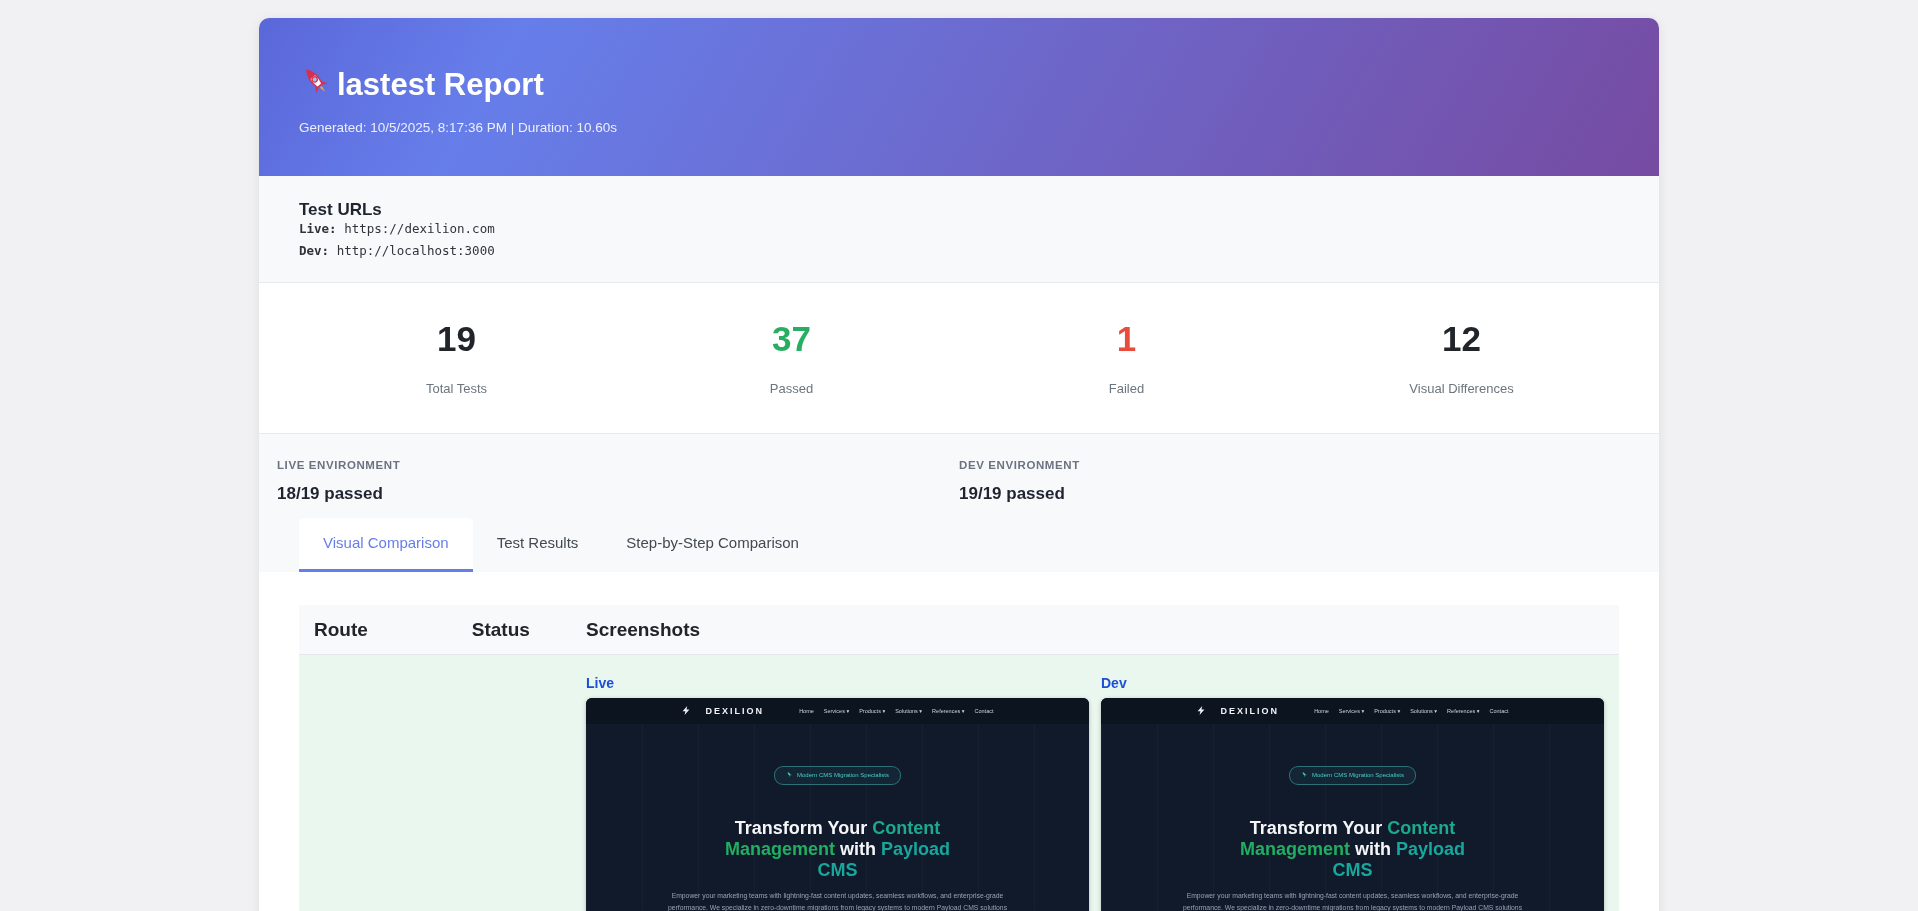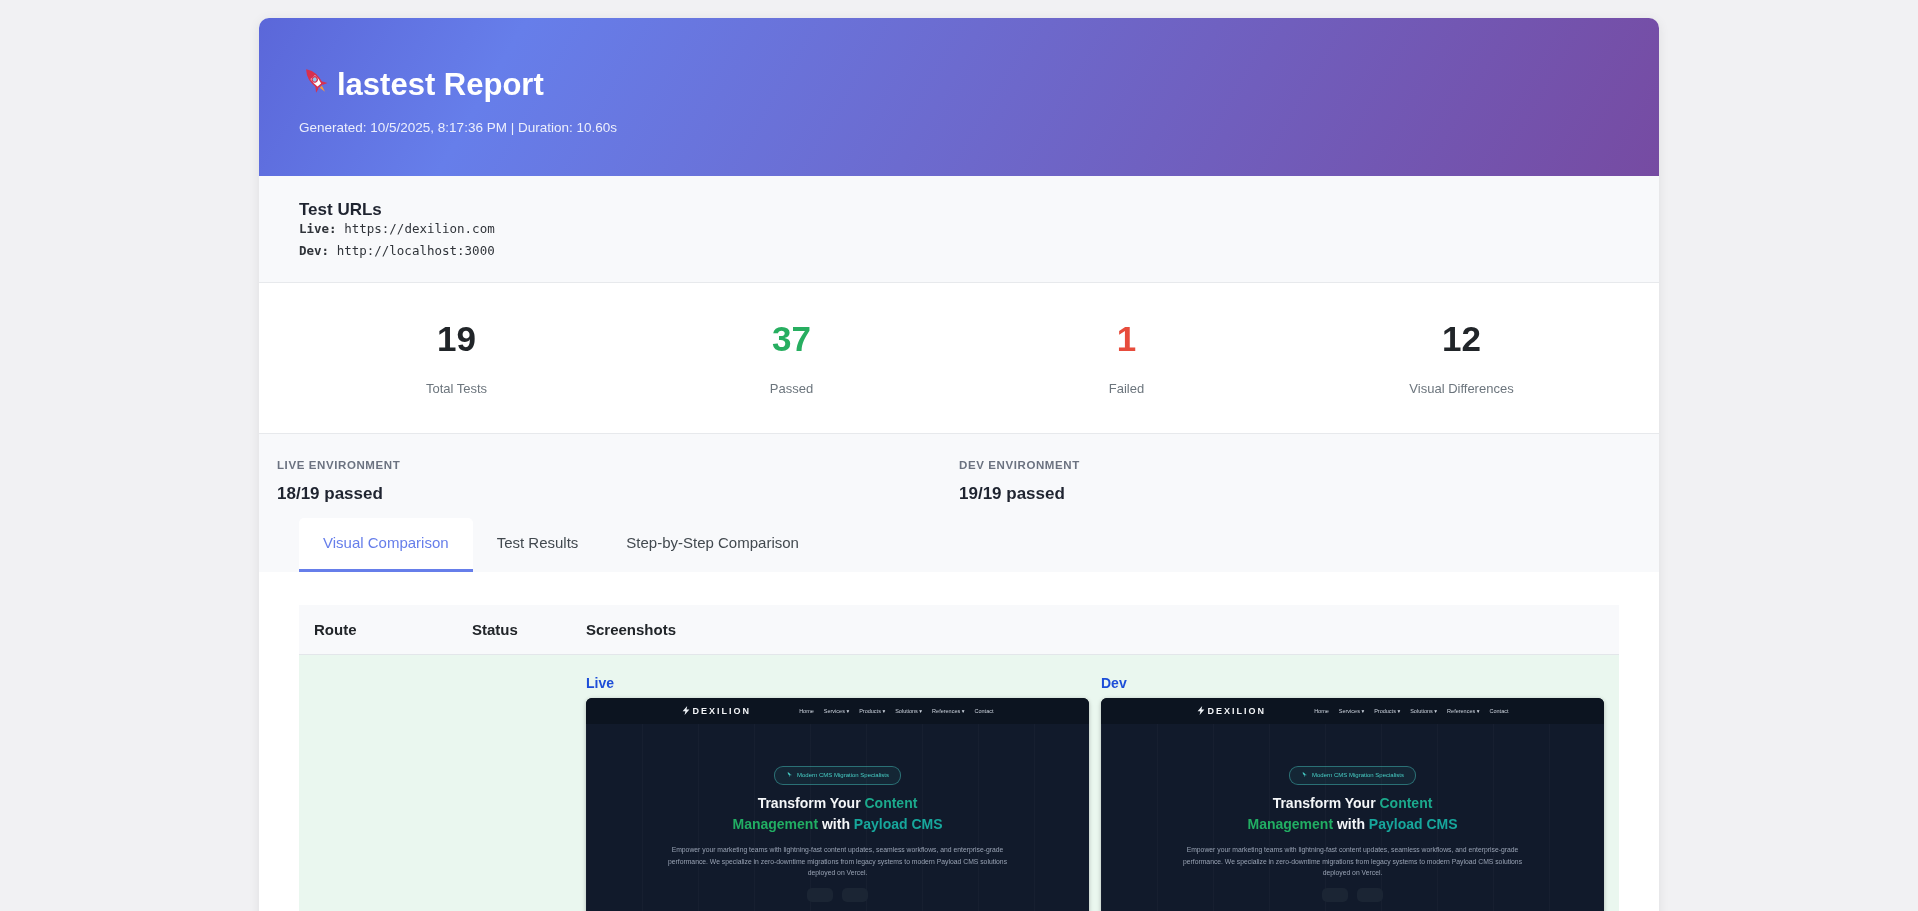--- a/index.html
+++ b/index.html
@@ -85,21 +85,21 @@
     color: #667eea;
     border-bottom: 3px solid #667eea;
     font-weight: 400;
   }
   
   .tab-content { padding: 33px 40px 0; }
   table.compare { width: 100%; border-collapse: collapse; }
   table.compare th {
     background: #f8f9fb;
     text-align: left;
-    font-size: 15px; font-weight: 700; line-height: 19px; color: #212529;
+    font-size: 19px; font-weight: 700; line-height: 19px; color: #212529;
     padding: 15px;
     border-bottom: 1px solid #e3e6ea;
   }
   th.col-route { width: 160px; }
   th.col-status { width: 115px; }
   tr.result-row { background: #eaf7ef; }
   tr.result-row td { vertical-align: top; padding: 20px 15px; }
   .shots-grid { display: grid; grid-template-columns: 503px 503px; gap: 12px; }
   .shot-label { font-size: 14px; line-height: 17px; font-weight: 700; color: #1d4ed8; margin-bottom: 6px; }
   .shot-frame {
@@ -107,42 +107,42 @@
     border-radius: 6px; overflow: hidden;
     background: #101826;
     box-shadow: 0 1px 4px rgba(0,0,0,0.25);
   }
   
   .site-header { height: 26px; background: #0c1420; display: flex; align-items: center; }
   .site-header-inner {
     width: 312px; margin: 0 auto;
     display: flex; align-items: center; justify-content: space-between;
   }
-  .site-logo { display: flex; align-items: center; gap: 3px; color: #f2f4f7; font-size: 9px; font-weight: 700; letter-spacing: 2px; }
+  .site-logo { display: flex; align-items: center; gap: 16px; color: #f2f4f7; font-size: 9px; font-weight: 700; letter-spacing: 2px; }
   .site-nav { display: flex; gap: 10px; }
   .site-nav span { font-size: 5.5px; color: #ccd3dd; }
   .site-body {
     height: 404px;
     background: #111a2b;
     background-image: repeating-linear-gradient(90deg, rgba(255,255,255,0.025) 0 1px, transparent 1px 56px);
     text-align: center;
   }
   .hero-badge {
     display: inline-flex; align-items: center; gap: 4px;
     margin-top: 42px;
     border: 1px solid rgba(70,205,196,0.45);
     background: rgba(70,205,196,0.07);
     color: #46cdc4;
     font-size: 6px; line-height: 7px;
     padding: 4px 11px;
     border-radius: 9px;
   }
   .hero-heading {
-    width: 244px; margin: 8px auto 0;
-    font-size: 14px; line-height: 21px; font-weight: 700;
+    width: 244px; margin: 33px auto 0;
+    font-size: 18px; line-height: 21px; font-weight: 700;
     color: #f4f6f8;
   }
   .hero-heading .sp-green { color: #21ae63; }
   .hero-heading .sp-teal  { color: #17a79c; }
   .hero-heading .sp-teal2 { color: #1ca98c; }
   .hero-para {
     width: 354px; margin: 9px auto 0;
     font-size: 6.8px; line-height: 11.5px;
     color: #98a2b3;
   }

